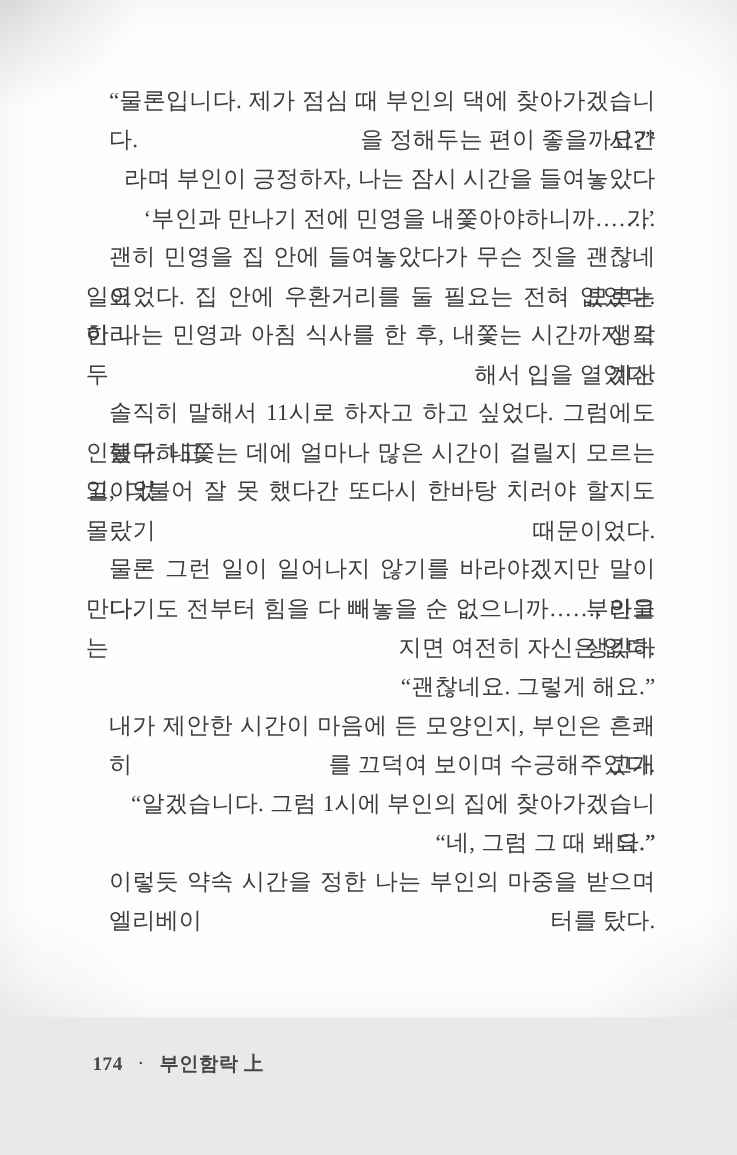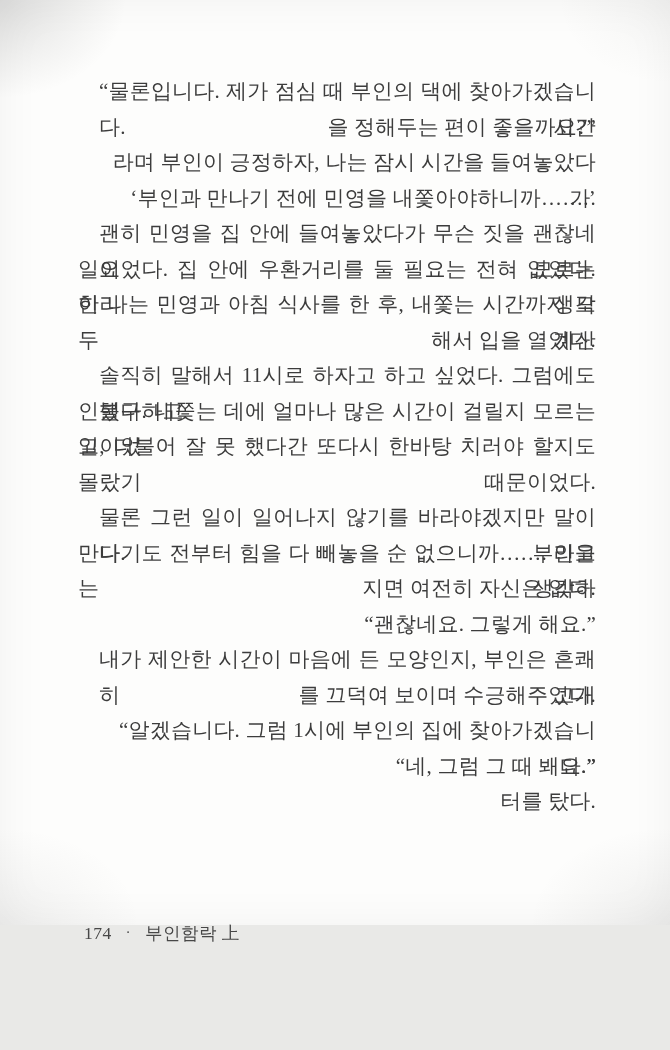--- a/index.html
+++ b/index.html
@@ -44,24 +44,25 @@
   }
   .line.in {
     padding-left: 21px;
   }
   .line.j.in {
     text-indent: 0;
   }
   .footer {
     position: absolute;
     left: 84px;
-    top: 921px;
+    top: 955px;
     color: #474747;
     font-size: 17.5px;
     letter-spacing: 0.5px;
+    font-weight: bold;
   }
   .footer .sep {
     display: inline-block;
     margin: 0 14px;
     font-size: 14px;
     vertical-align: 2px;
   }
 </style>
 </head>
 <body>
@@ -82,20 +83,21 @@
       <div class="line j">고, 더불어 잘 못 했다간 또다시 한바탕 치러야 할지도 몰랐기</div>
       <div class="line">때문이었다.</div>
       <div class="line j in">물론 그런 일이 일어나지 않기를 바라야겠지만 말이다. 부인을</div>
       <div class="line j">만나기도 전부터 힘을 다 빼놓을 순 없으니까……. 라고는 생각하</div>
       <div class="line">지면 여전히 자신은 없다.</div>
       <div class="line in">“괜찮네요. 그렇게 해요.”</div>
       <div class="line j in">내가 제안한 시간이 마음에 든 모양인지, 부인은 흔쾌히 고개</div>
       <div class="line">를 끄덕여 보이며 수긍해주었다.</div>
       <div class="line in">“알겠습니다. 그럼 1시에 부인의 집에 찾아가겠습니다.”</div>
       <div class="line in">“네, 그럼 그 때 봬요.”</div>
+      <div class="line j in">이렇듯 약속 시간을 정한 나는 부인의 마중을 받으며 엘리베이</div>
       <div class="line">터를 탔다.</div>
     </div>
 
   <div class="footer">
     <span>174</span><span class="sep">·</span><span>부인함락 上</span>
   </div>
 
 </div>
 
 </body></html>

